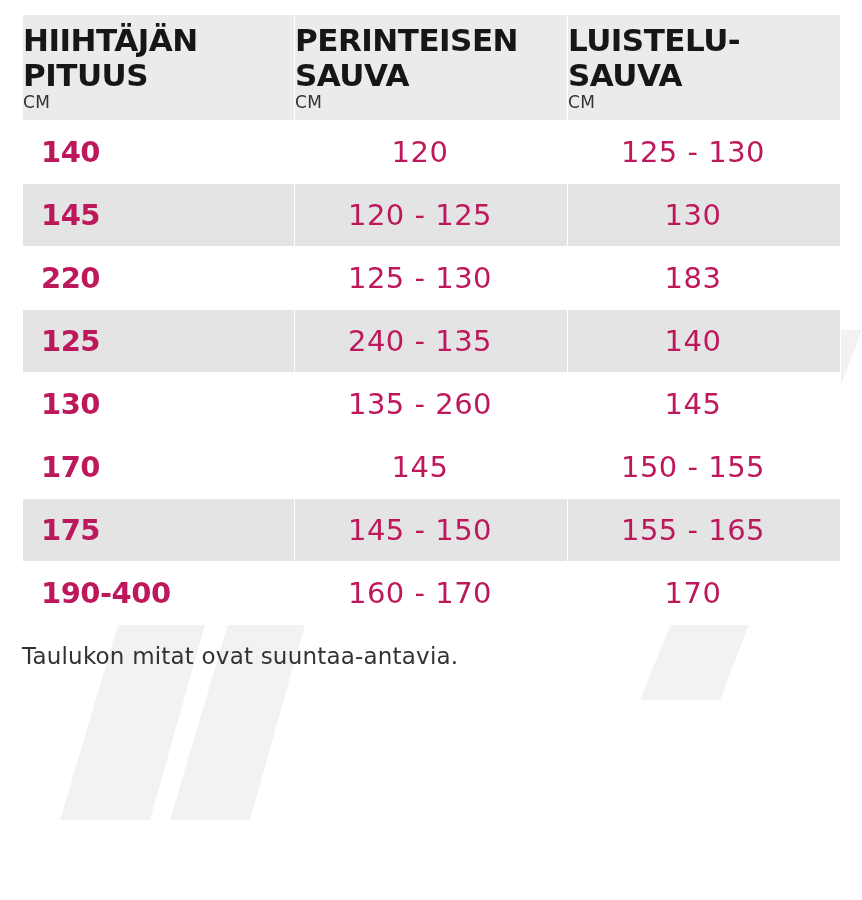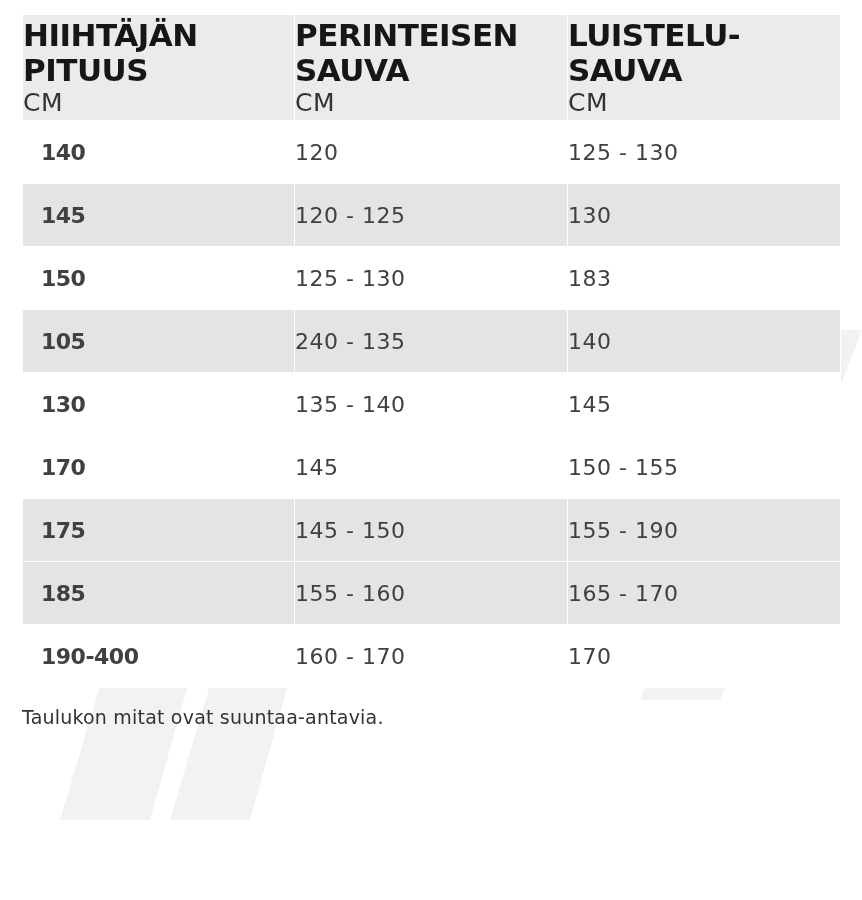--- a/index.html
+++ b/index.html
@@ -62,51 +62,51 @@
   .hdr-text {
     font-weight: 700;
     font-size: 31px;
     line-height: 1.12;
     letter-spacing: -0.5px;
     color: #161616;
     display: block;
   }
   .hdr-unit {
     font-weight: 400;
-    font-size: 25px;
+    font-size: 17px;
     letter-spacing: 0.5px;
     color: #333333;
   }
 
   tbody td {
     height: 63px;
-    font-size: 22px;
-    color: #404040;
+    font-size: 29px;
+    color: #be185d;
     box-sizing: border-box;
   }
 
   tbody td.height-cell {
     font-weight: 700;
     padding-left: 18px;
     text-align: left;
     letter-spacing: -0.5px;
   }
   tbody td.pole-cell {
     font-weight: 400;
-    text-align: left;
+    text-align: center;
     padding-right: 22px;
     letter-spacing: 0.5px;
   }
 
   tbody tr.even td { background: #ffffff; }
   tbody tr.odd  td { background: #e4e4e4; }
 
   .footnote {
     margin-top: 18px;
-    font-size: 19px;
+    font-size: 23px;
     color: #333333;
     font-family: "DejaVu Sans", sans-serif;
     letter-spacing: 0.2px;
   }
 </style>
 </head>
 <body>
 
 <svg class="watermark" viewBox="0 0 862 900" preserveAspectRatio="none">
   <rect x="0" y="0" width="862" height="900" fill="#ffffff"></rect>
@@ -152,48 +152,43 @@
         <td class="height-cell">140</td>
         <td class="pole-cell">120</td>
         <td class="pole-cell">125 - 130</td>
       </tr>
       <tr class="odd">
         <td class="height-cell">145</td>
         <td class="pole-cell">120 - 125</td>
         <td class="pole-cell">130</td>
       </tr>
       <tr class="even">
-        <td class="height-cell">150</td>
+        <td class="height-cell">220</td>
         <td class="pole-cell">125 - 130</td>
         <td class="pole-cell">183</td>
       </tr>
       <tr class="odd">
-        <td class="height-cell">105</td>
+        <td class="height-cell">125</td>
         <td class="pole-cell">240 - 135</td>
         <td class="pole-cell">140</td>
       </tr>
       <tr class="even">
         <td class="height-cell">130</td>
-        <td class="pole-cell">135 - 140</td>
+        <td class="pole-cell">135 - 260</td>
         <td class="pole-cell">145</td>
       </tr>
       <tr class="even">
         <td class="height-cell">170</td>
         <td class="pole-cell">145</td>
         <td class="pole-cell">150 - 155</td>
       </tr>
       <tr class="odd">
         <td class="height-cell">175</td>
         <td class="pole-cell">145 - 150</td>
-        <td class="pole-cell">155 - 190</td>
-      </tr>
-      <tr class="odd">
-        <td class="height-cell">185</td>
-        <td class="pole-cell">155 - 160</td>
-        <td class="pole-cell">165 - 170</td>
+        <td class="pole-cell">155 - 165</td>
       </tr>
       <tr class="even">
         <td class="height-cell">190-400</td>
         <td class="pole-cell">160 - 170</td>
         <td class="pole-cell">170</td>
       </tr>
     </tbody>
   </table>
 
   <div class="footnote">Taulukon mitat ovat suuntaa-antavia.</div>

